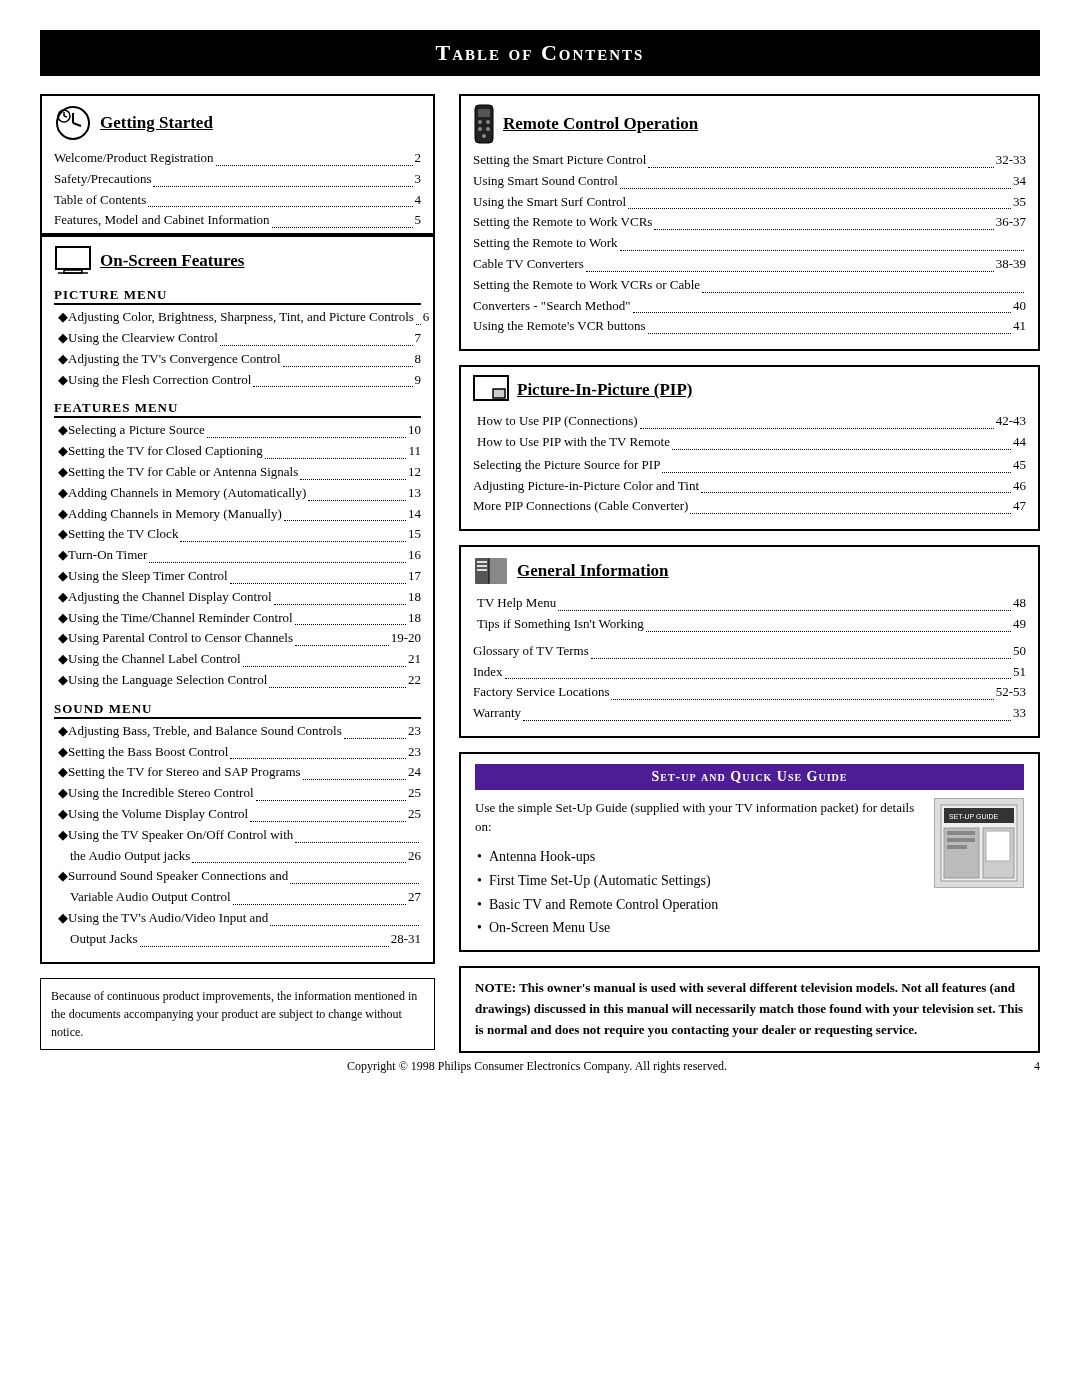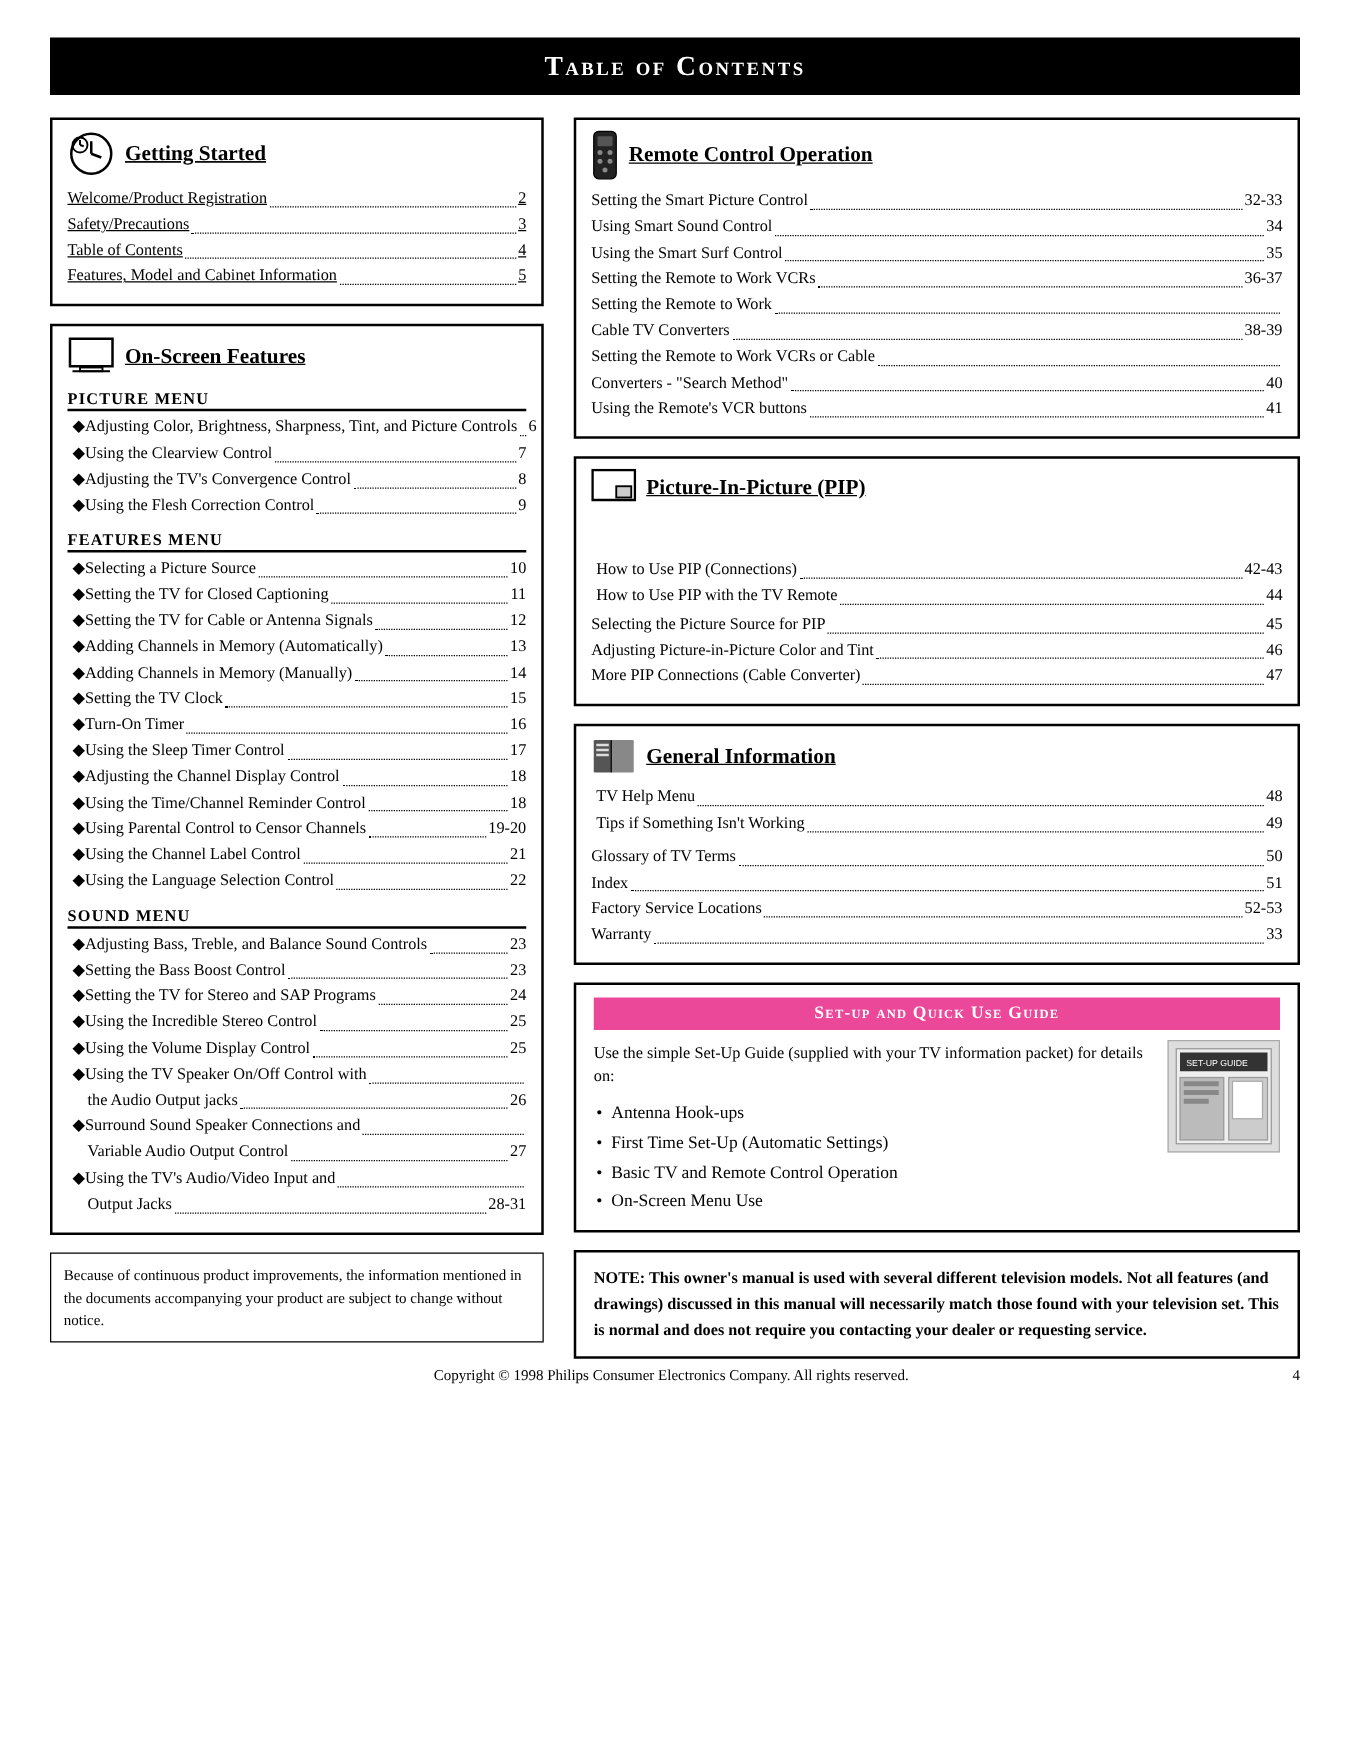--- a/index.html
+++ b/index.html
@@ -101,23 +101,22 @@
       position: relative;
       top: -3px;
       min-width: 5px;
     }
     .sub-dotted .dl-num {
       white-space: nowrap;
     }
 
     .getting-started-box {
       border: 2px solid #000;
-      padding: 8px 12px 12px 12px;
-      margin-bottom: 14px;
-      text-decoration: underline;
+      padding: 8px 12px 2px 12px;
+      margin-bottom: 0;
     }
 
     .on-screen-box {
       border: 2px solid #000;
       padding: 8px 12px 12px 12px;
       margin-bottom: 14px;
     }
 
     .footnote-box {
       border: 1px solid #000;
@@ -133,21 +132,21 @@
       margin-bottom: 14px;
     }
 
     .setup-guide-box {
       border: 2px solid #000;
       padding: 10px 14px;
       margin-bottom: 14px;
     }
 
     .setup-guide-title {
-      background: #ec4899;
+      background: #4c1d95;
       color: #fff;
       text-align: center;
       padding: 5px;
       font-size: 14px;
       font-weight: bold;
       margin-bottom: 8px;
       font-variant: small-caps;
       letter-spacing: 1px;
     }
 
@@ -506,21 +505,21 @@
           <div style="width:36px;height:30px;flex-shrink:0;">
             <svg width="36" height="30" viewBox="0 0 36 30">
               <rect x="1" y="1" width="34" height="24" fill="none" stroke="#000" stroke-width="2"></rect>
               <rect x="20" y="14" width="12" height="9" fill="#ccc" stroke="#000" stroke-width="1.5"></rect>
             </svg>
           </div>
           <h2 style="font-size:17px;text-decoration:underline;font-weight:bold;">Picture-In-Picture (PIP)</h2>
         </div>
 
         <div style="display:flex;gap:8px;padding-left:4px;font-size:13px;line-height:1.55;margin-bottom:2px;">
-          <div style="flex:1;margin-top:34px;">
+          <div style="flex:1;">
             <div class="dotted-leader">
               <span class="dl-text">How to Use PIP (Connections)</span>
               <span class="dl-fill"></span>
               <span class="dl-num">42-43</span>
             </div>
             <div class="dotted-leader">
               <span class="dl-text">How to Use PIP with the TV Remote</span>
               <span class="dl-fill"></span>
               <span class="dl-num">44</span>
             </div>

